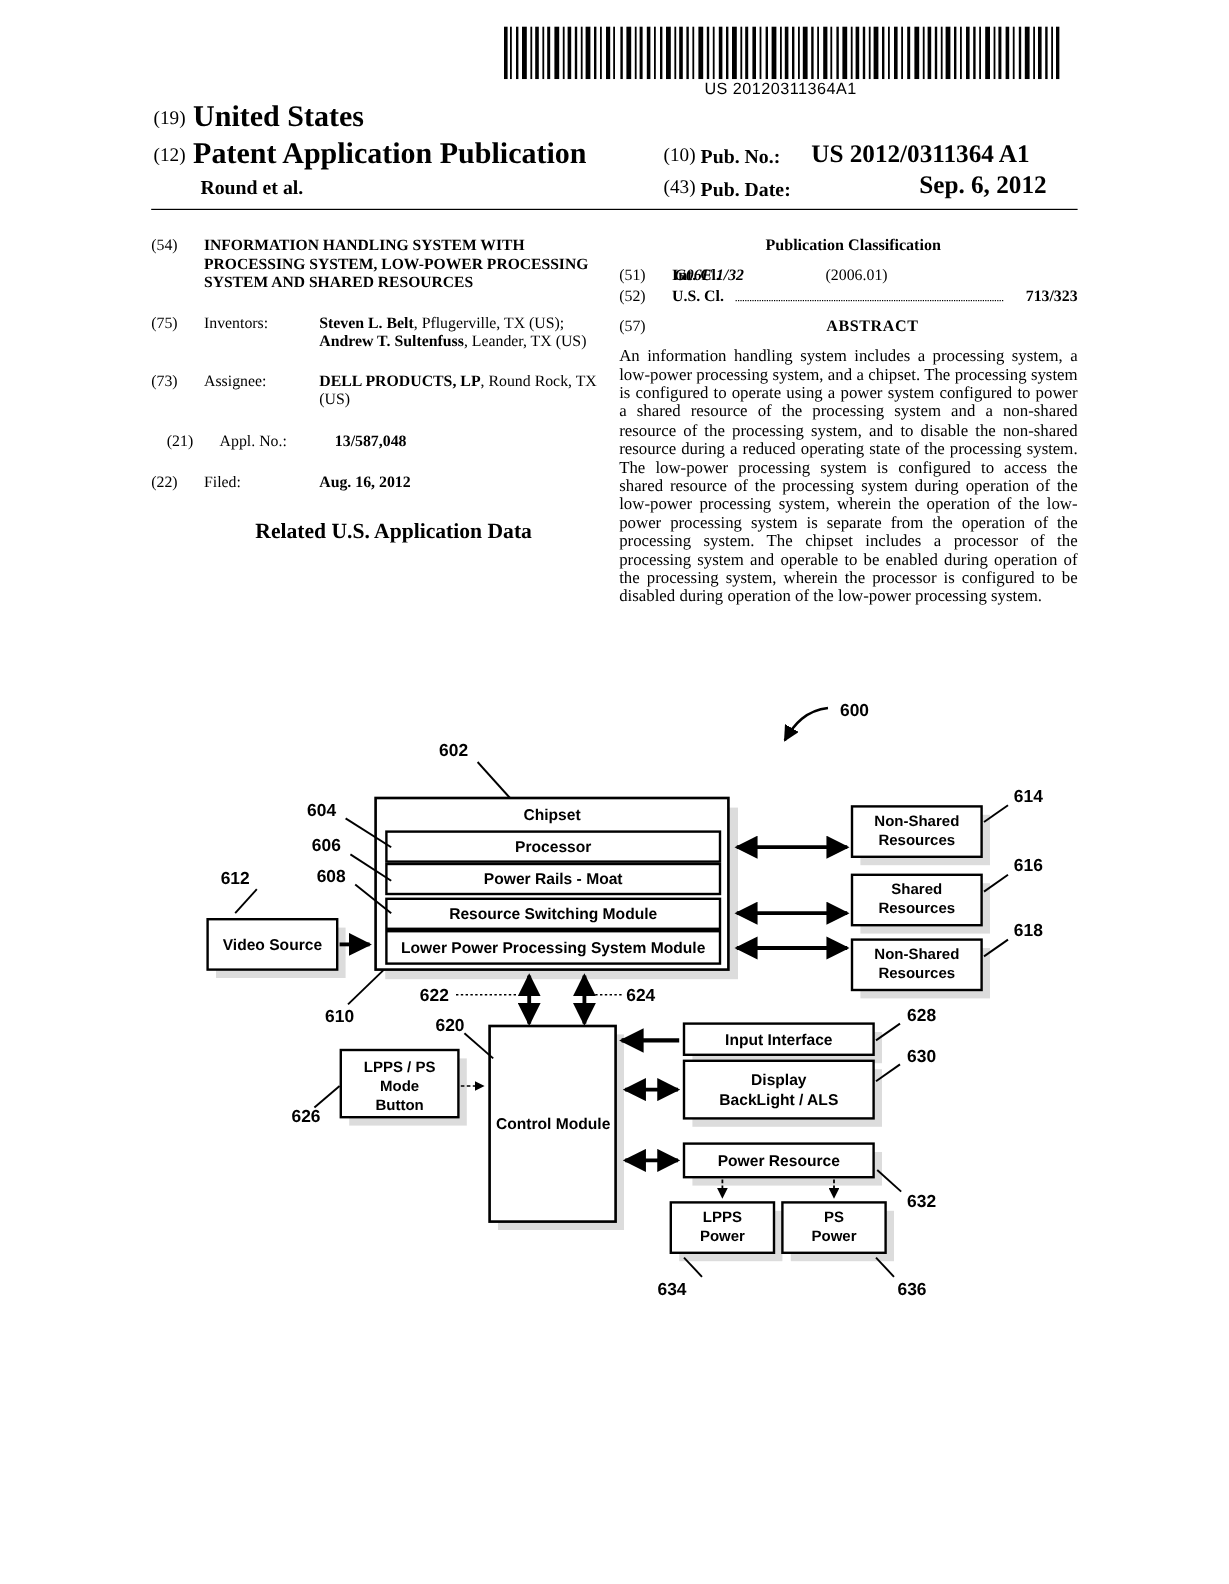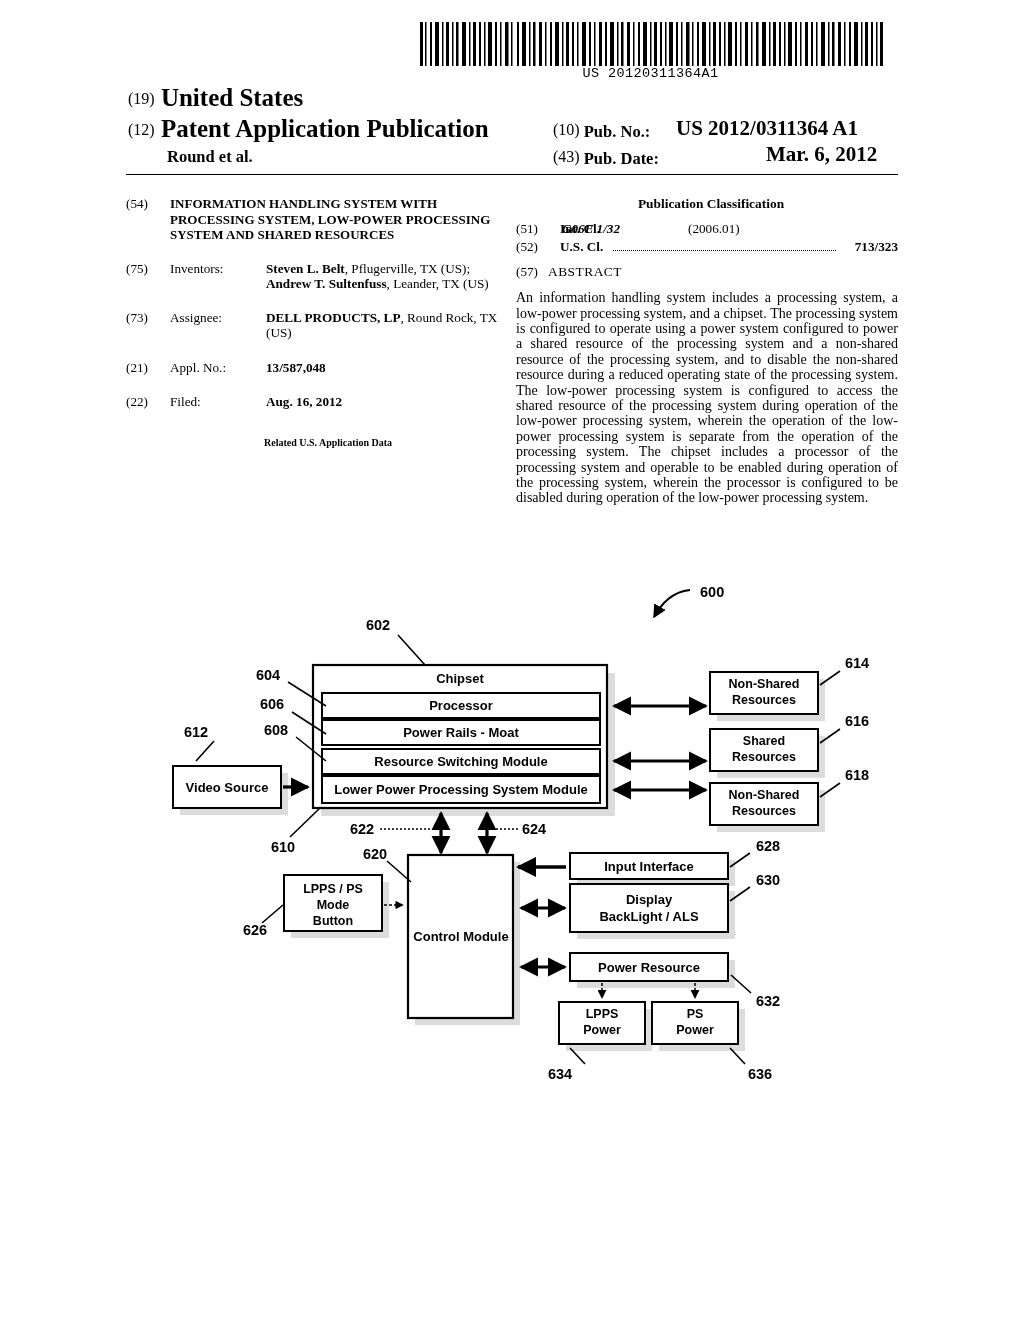--- a/index.html
+++ b/index.html
@@ -28,21 +28,21 @@
     width: 100%;
     height: 100%;
     display: block;
   }
   #barcode-number {
     position: absolute;
     left: 418px;
     top: 66px;
     width: 465px;
     text-align: center;
-    font-family: Liberation Mono, monospace;
+    font-family: Liberation Sans, sans-serif;
     font-size: 13.5px;
     letter-spacing: 0.4px;
   }
 
   
   #header {
     position: absolute;
     left: 0;
     top: 84px;
     width: 1024px;
@@ -173,27 +173,27 @@
   #title-54 .title-text {
     display: block;
     margin-left: 44px;
     font-weight: bold;
     font-size: 13px;
     line-height: 15.6px;
   }
 
   #inventors-row { margin-bottom: 19px; }
   #assignee-row { margin-bottom: 19px; }
-  #applno-row { margin-bottom: 19px; }
+  #applno-row { margin-bottom: 19px; margin-left: 13px; }
   #filed-row { margin-bottom: 26px; }
 
   #related-heading {
     text-align: center;
     font-weight: bold;
-    font-size: 10px;
+    font-size: 18px;
     margin-bottom: 9px;
     padding-left: 20px;
   }
   #related-row .val-wide {
     line-height: 15.4px;
   }
 
   
   #pubclass-heading {
     text-align: center;
@@ -245,25 +245,26 @@
     top: 0;
     font-weight: bold;
   }
   #abstract-heading-row {
     position: relative;
     height: 18px;
     margin-bottom: 8px;
   }
   #abstract-heading-row .abs-title {
     position: absolute;
-    left: 12px;
+    left: 0;
     top: 0;
     width: 382px;
+    text-align: center;
     padding-left: 20px;
-    font-weight: normal;
+    font-weight: bold;
     font-size: 13.4px;
     letter-spacing: 0.5px;
   }
   #abstract-text {
     text-align: justify;
     font-size: 14px;
     line-height: 15.4px;
     hyphens: none;
   }
 
@@ -389,21 +390,21 @@
   <div id="pubno-label">
     <span class="hdr-num">(10)</span>
     <span>Pub. No.:</span>
   </div>
   <div id="pubno-value">US 2012/0311364 A1</div>
 
   <div id="pubdate-label">
     <span class="hdr-num">(43)</span>
     <span>Pub. Date:</span>
   </div>
-  <div id="pubdate-value">Mar. 6, 2012</div>
+  <div id="pubdate-value">Sep. 6, 2012</div>
 </div>
 <div id="header-rule"></div>
 
 <div id="col-left">
 
   <div id="title-54" class="biblio-row">
     <span class="code">(54)</span>
     <span class="title-text">INFORMATION HANDLING SYSTEM WITH PROCESSING SYSTEM, LOW-POWER PROCESSING SYSTEM AND SHARED RESOURCES</span>
   </div>
 

